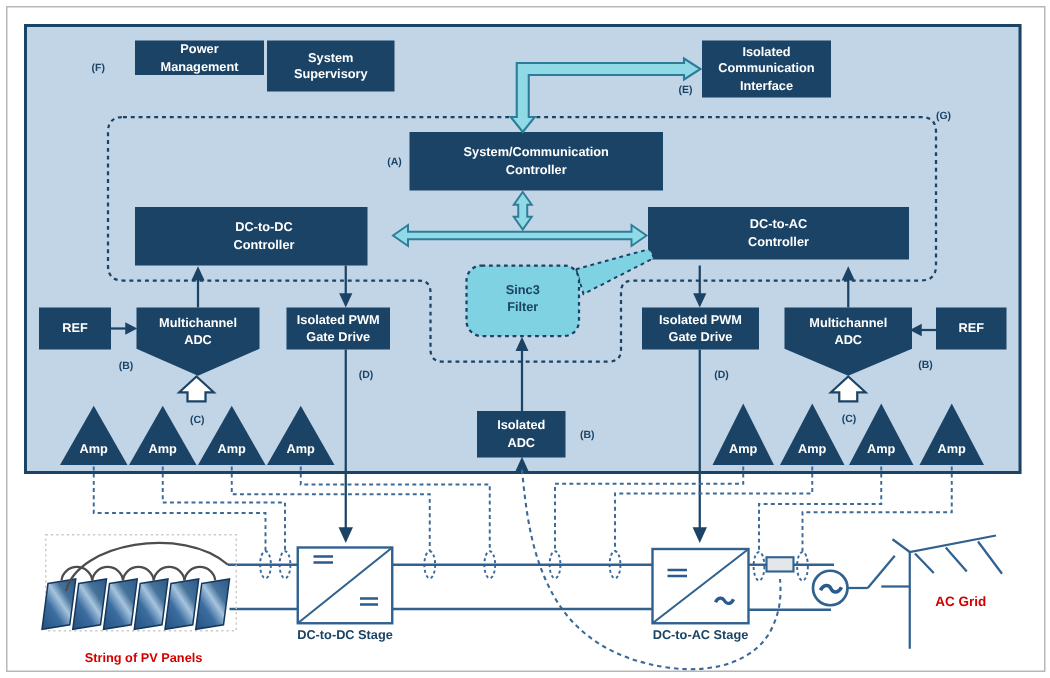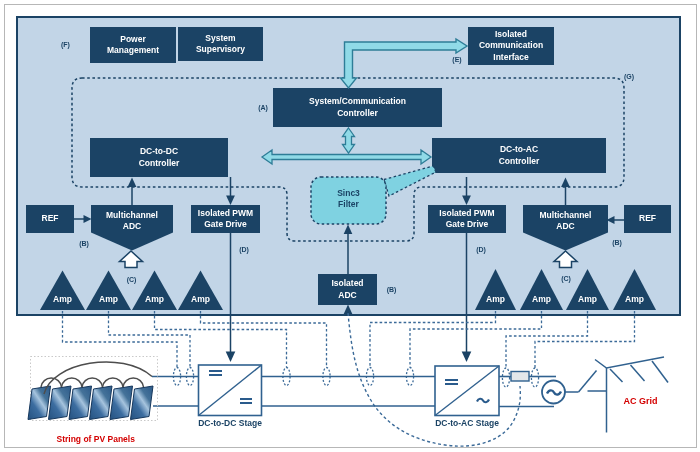--- a/index.html
+++ b/index.html
@@ -8,25 +8,25 @@
   .panel{position:absolute;left:16px;top:16px;width:665px;height:300px;background:#c2d5e7;border:2px solid #1b4365;box-sizing:border-box;}
   .box{position:absolute;background:#1b4365;color:#ffffff;font-weight:bold;font-size:8.5px;line-height:1.3;display:flex;align-items:center;justify-content:center;text-align:center;}
   svg{position:absolute;left:0;top:0;}
 </style>
 </head>
 <body>
 <div id="stage">
   <div class="frame"></div>
   <div class="panel"></div>
 
-  <div class="box" style="left:90px;top:27px;width:86px;height:36px;">Power<br>Management</div>
+  <div class="box" style="left:90px;top:27px;width:86px;height:23px;">Power<br>Management</div>
   <div class="box" style="left:178px;top:27px;width:85px;height:34px;">System<br>Supervisory</div>
   <div class="box" style="left:468px;top:27px;width:86px;height:38px;">Isolated<br>Communication<br>Interface</div>
   <div class="box" style="left:273px;top:88px;width:169px;height:39px;">System/Communication<br>Controller</div>
-  <div class="box" style="left:90px;top:138px;width:138px;height:39px;">DC-to-DC<br>Controller</div>
+  <div class="box" style="left:90px;top:138px;width:138px;height:39px;padding-left:17px;">DC-to-DC<br>Controller</div>
   <div class="box" style="left:432px;top:138px;width:174px;height:35px;">DC-to-AC<br>Controller</div>
   <div class="box" style="left:26px;top:205px;width:48px;height:28px;">REF</div>
   <div class="box" style="left:624px;top:205px;width:47px;height:28px;">REF</div>
   <div class="box" style="left:191px;top:205px;width:69px;height:28px;">Isolated PWM<br>Gate Drive</div>
   <div class="box" style="left:428px;top:205px;width:78px;height:28px;">Isolated PWM<br>Gate Drive</div>
   <div class="box" style="left:318px;top:274px;width:59px;height:31px;">Isolated<br>ADC</div>
 
   <svg width="700" height="452" viewBox="0 0 700 452">
     <defs>
       <linearGradient id="pv" x1="0" y1="1" x2="1" y2="0">

